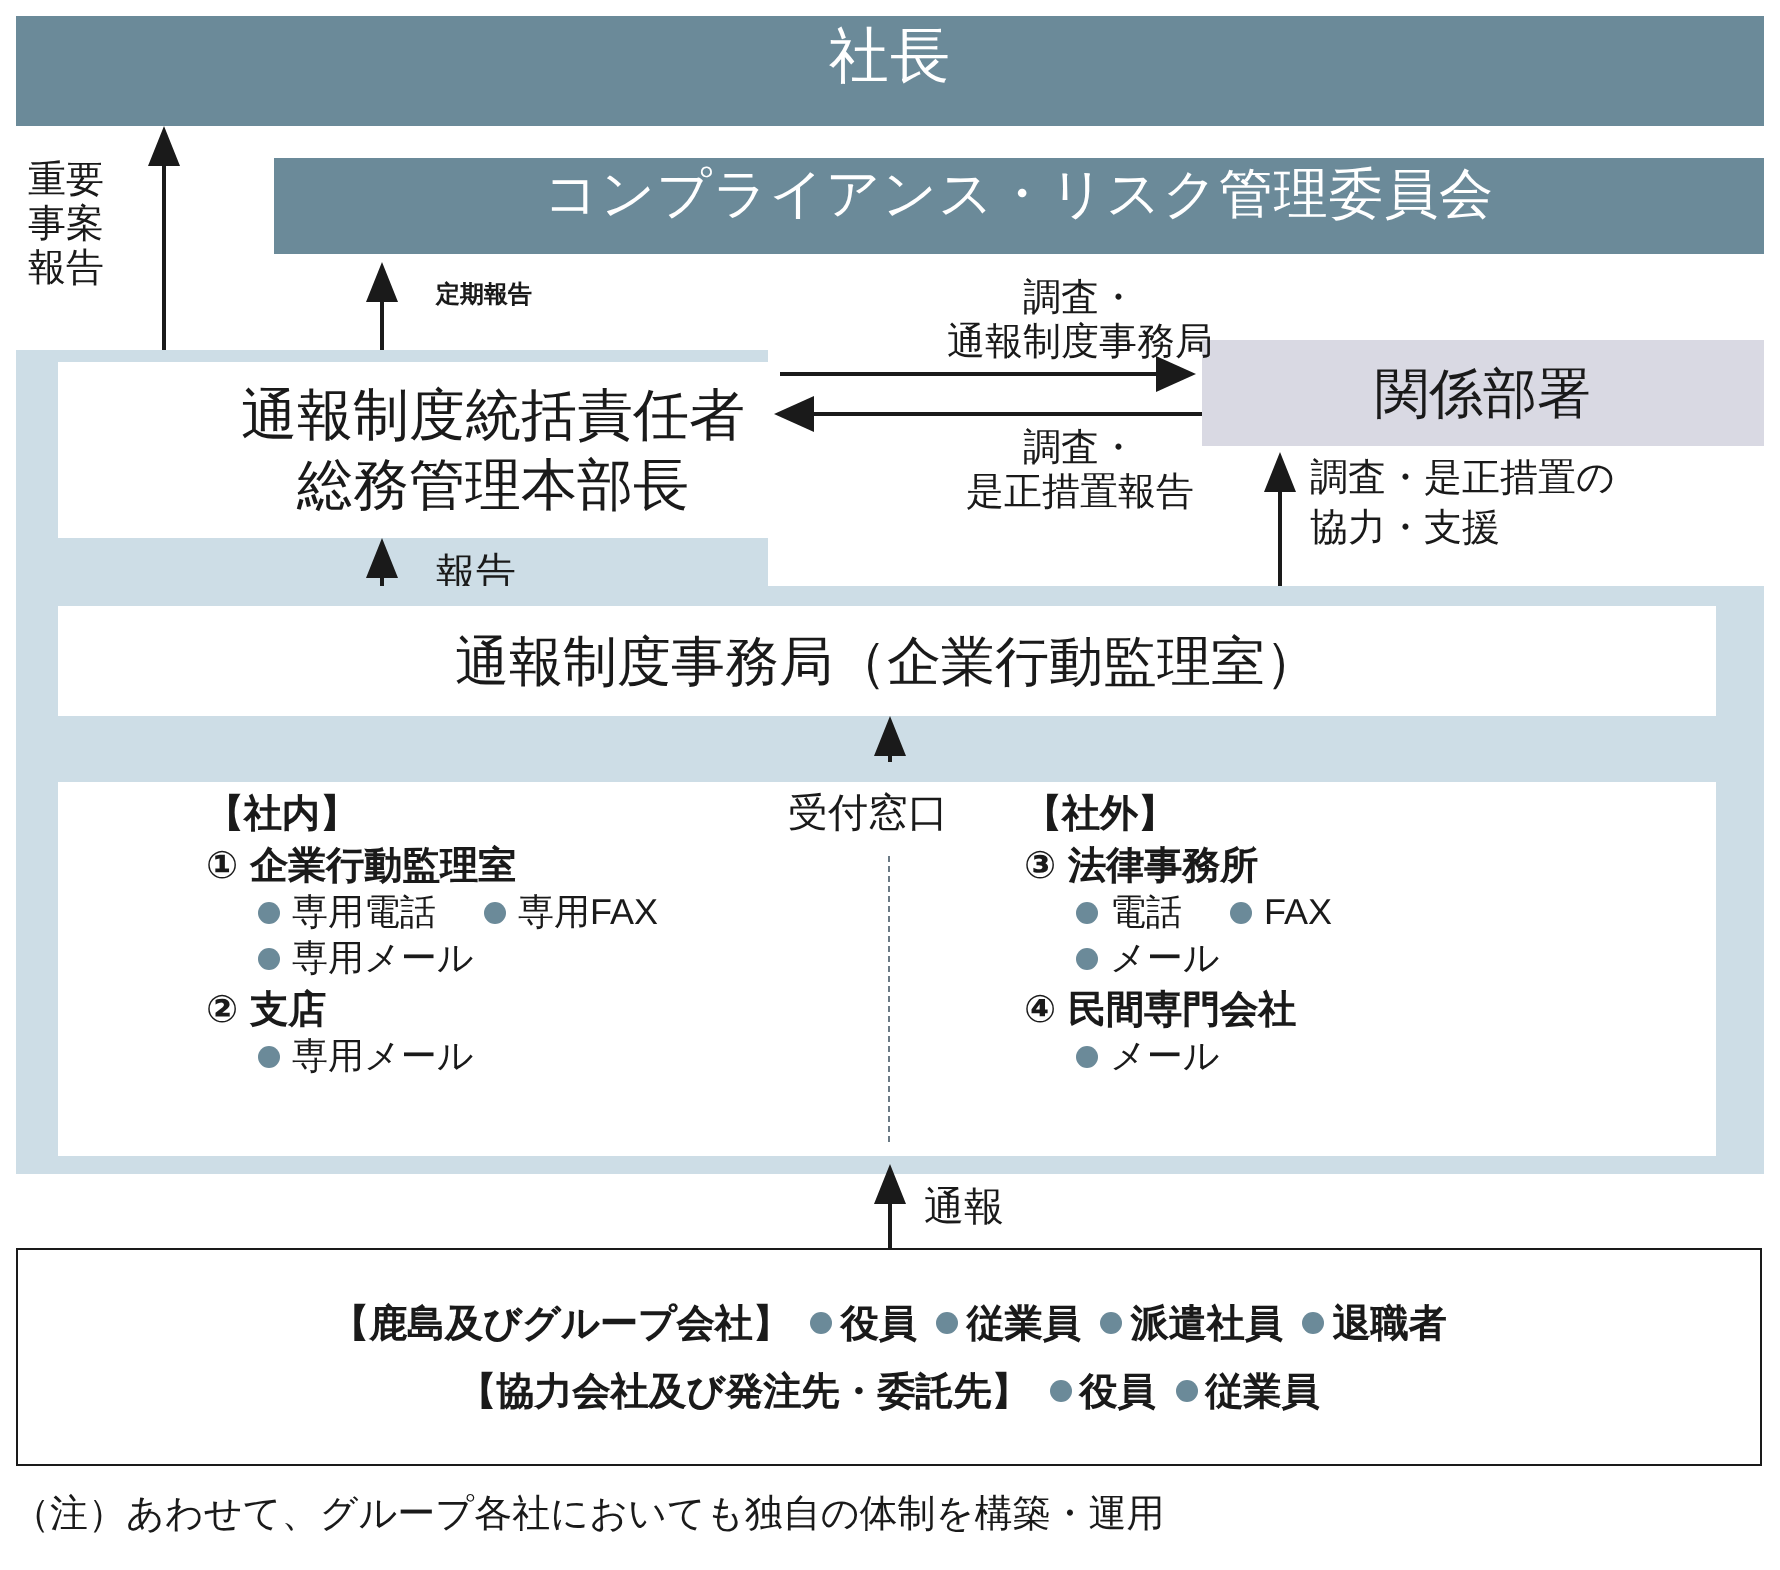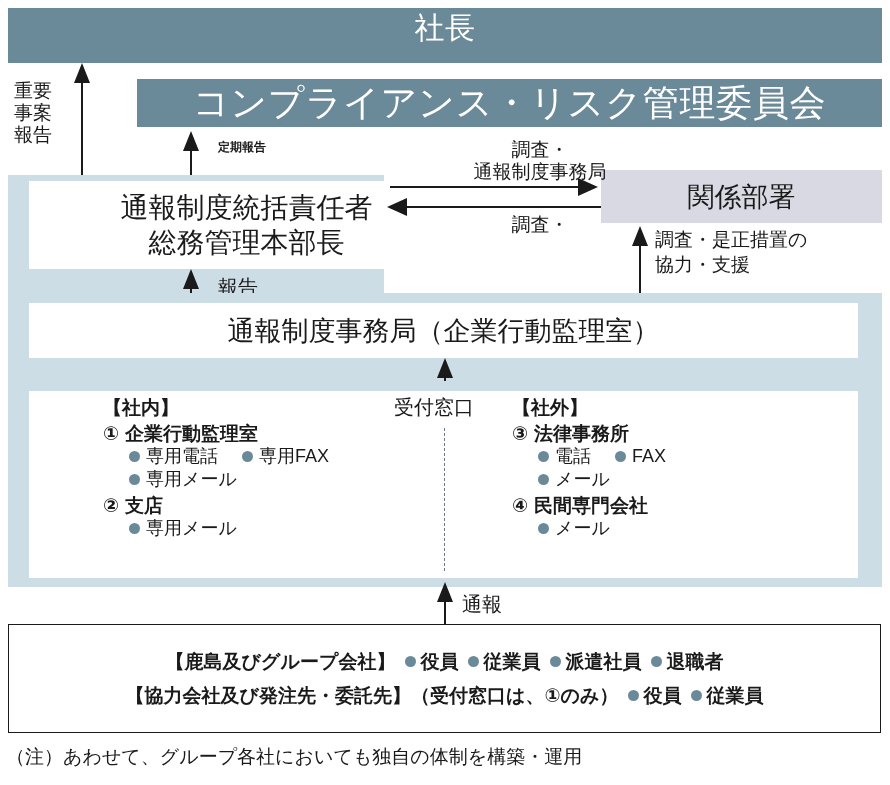--- a/index.html
+++ b/index.html
@@ -85,21 +85,21 @@
 </style>
 </head>
 <body>
 
 <div id="stage">
 
   <div class="bar" style="left:8px;top:8px;width:874px;height:55px;font-size:30px;">
     <span>社長</span>
   </div>
 
-  <div class="bar" style="left:137px;top:79px;width:745px;height:48px;font-size:36px;">
+  <div class="bar" style="left:137px;top:79px;width:745px;height:48px;font-size:27px;">
     <span>コンプライアンス・リスク管理委員会</span>
   </div>
 
   <div class="vlbl" style="left:10px;top:80px;width:46px;font-size:19px;">
     <div>重要</div>
     <div>事案</div>
     <div>報告</div>
   </div>
 
   <div class="vline" style="left:81px;top:82px;height:114px;"></div>
@@ -128,20 +128,21 @@
     <div>調査・</div>
     <div>通報制度事務局</div>
   </div>
   <div class="hline" style="left:390px;top:186px;width:192px;"></div>
   <div class="head-right" style="left:578px;top:178px;"></div>
 
   <div class="hline" style="left:405px;top:206px;width:196px;"></div>
   <div class="head-left" style="left:387px;top:198px;"></div>
   <div class="lbl ctr" style="left:440px;top:214px;width:200px;font-size:19px;text-align:center;">
     <div>調査・</div>
+    <div>是正措置報告</div>
   </div>
 
   <div class="vline" style="left:639px;top:245px;height:58px;"></div>
   <div class="head-up" style="left:632px;top:226px;"></div>
   <div class="lbl" style="left:655px;top:228px;font-size:19px;line-height:1.3;">
     <div>調査・是正措置の</div>
     <div>協力・支援</div>
   </div>
 
   <div class="vline" style="left:190px;top:288px;height:22px;"></div>
@@ -242,21 +243,20 @@
         <span class="dot"></span>
         <span>従業員</span>
         <span class="dot"></span>
         <span>派遣社員</span>
         <span class="dot"></span>
         <span>退職者</span>
       </div>
 
       <div class="rep-line rep-row" style="margin-bottom:0;">
         <span>【協力会社及び発注先・委託先】</span>
-        <span>（受付窓口は、①のみ）</span>
         <span class="dot"></span>
         <span>役員</span>
         <span class="dot"></span>
         <span>従業員</span>
       </div>
     </div>
   </div>
 
   <div class="note" style="left:6px;top:744px;">
     <span>（注）あわせて、グループ各社においても独自の体制を構築・運用</span>

